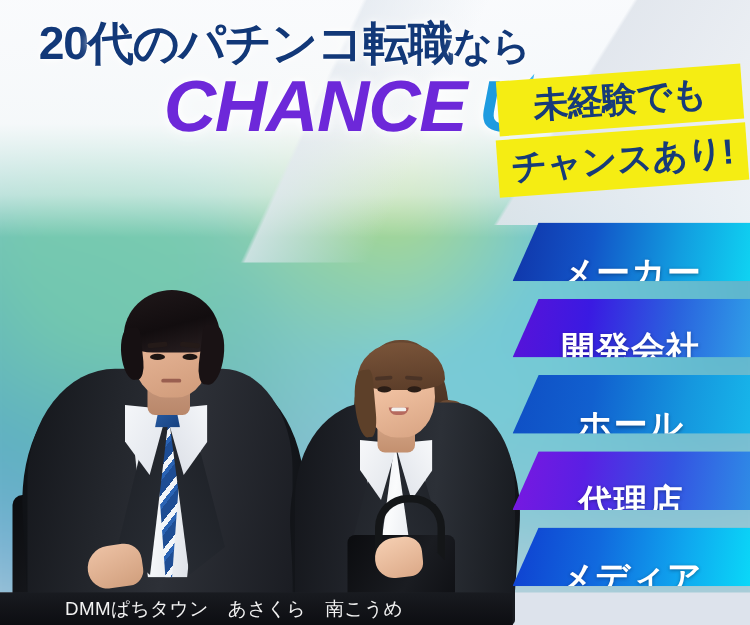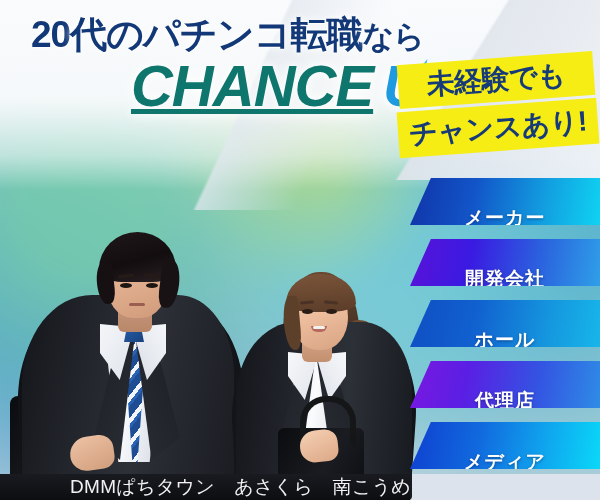--- a/index.html
+++ b/index.html
@@ -213,21 +213,21 @@
     font-size:37px;font-weight:bold;letter-spacing:-1px;
     color:#123878;white-space:nowrap;line-height:1;
     text-shadow:0 0 6px rgba(255,255,255,.95),0 0 12px rgba(255,255,255,.85),0 1px 0 rgba(255,255,255,.9);
   }
   .line1 .small{font-size:31px;}
   .logo{
     margin-top:4px;font-size:58px;line-height:1;font-weight:bold;font-style:italic;
     letter-spacing:-1px;white-space:nowrap;color:#18437f;
     text-shadow:0 0 8px rgba(255,255,255,.95),0 0 16px rgba(255,255,255,.8);
   }
-  .logo .chance{color:#0f766e;text-decoration:underline;}
+  .logo .chance{color:#6d28d9;}
   .logo .u{position:relative;display:inline-block;color:#1e9be0;margin-left:10px;}
   .logo .u .arrow{
     position:absolute;right:-2px;top:2px;width:0;height:0;
     border-left:9px solid transparent;border-right:0 solid transparent;
     border-bottom:14px solid #35b4ef;
     transform:skewX(-12deg);
   }
   .logo .p{color:#18437f;}
 
   
@@ -250,40 +250,40 @@
 
   
   .labels{position:absolute;right:0;top:178px;z-index:8;}
   .label{
     position:relative;width:190px;height:47px;margin-bottom:14px;
     clip-path:polygon(11% 0,100% 0,100% 100%,0 100%);
     display:flex;align-items:center;justify-content:center;
     box-shadow:0 2px 5px rgba(0,0,0,.18);
   }
   .label span{
-    color:#ffffff;font-weight:bold;font-size:19px;letter-spacing:1px;
+    color:#ffffff;font-weight:bold;font-size:27px;letter-spacing:1px;
     text-shadow:0 1px 3px rgba(0,20,60,.45);
     white-space:nowrap;
     margin-top:32px;
   }
   .label:nth-child(1){background:linear-gradient(100deg,#1034a8 0%,#1255c8 34%,#129ee0 70%,#0fd3f2 100%);}
   .label:nth-child(2){background:linear-gradient(100deg,#5a12d8 0%,#3a1ae2 32%,#2a63de 68%,#2f9fe8 100%);}
   .label:nth-child(3){background:linear-gradient(100deg,#0f4ec4 0%,#1160cf 34%,#1596de 72%,#17b6ea 100%);}
   .label:nth-child(4){background:linear-gradient(100deg,#7a18e0 0%,#5a1fe4 30%,#3453e2 66%,#2e8ce6 100%);}
   .label:nth-child(5){background:linear-gradient(100deg,#0f3fd0 0%,#1169de 36%,#0fa8ef 72%,#0ad8f8 100%);}
   .label:nth-child(5){margin-bottom:0;align-items:center;}
 
   
   .caption{
     position:absolute;left:0;bottom:0;width:410px;height:26px;z-index:9;
     display:flex;align-items:center;
     background:linear-gradient(180deg,rgba(24,26,31,.88),rgba(12,13,17,.92));
   }
   .caption span{
-    color:#f2f2f2;font-size:19px;letter-spacing:.3px;margin-left:70px;white-space:nowrap;
+    color:#f2f2f2;font-size:15px;letter-spacing:.3px;margin-left:52px;white-space:nowrap;
   }
 </style>
 </head>
 <body>
 
 <div id="banner">
 
   <div class="bg-photo">
     <div class="bg-base"></div>
     <div class="bg-white-top"></div>

